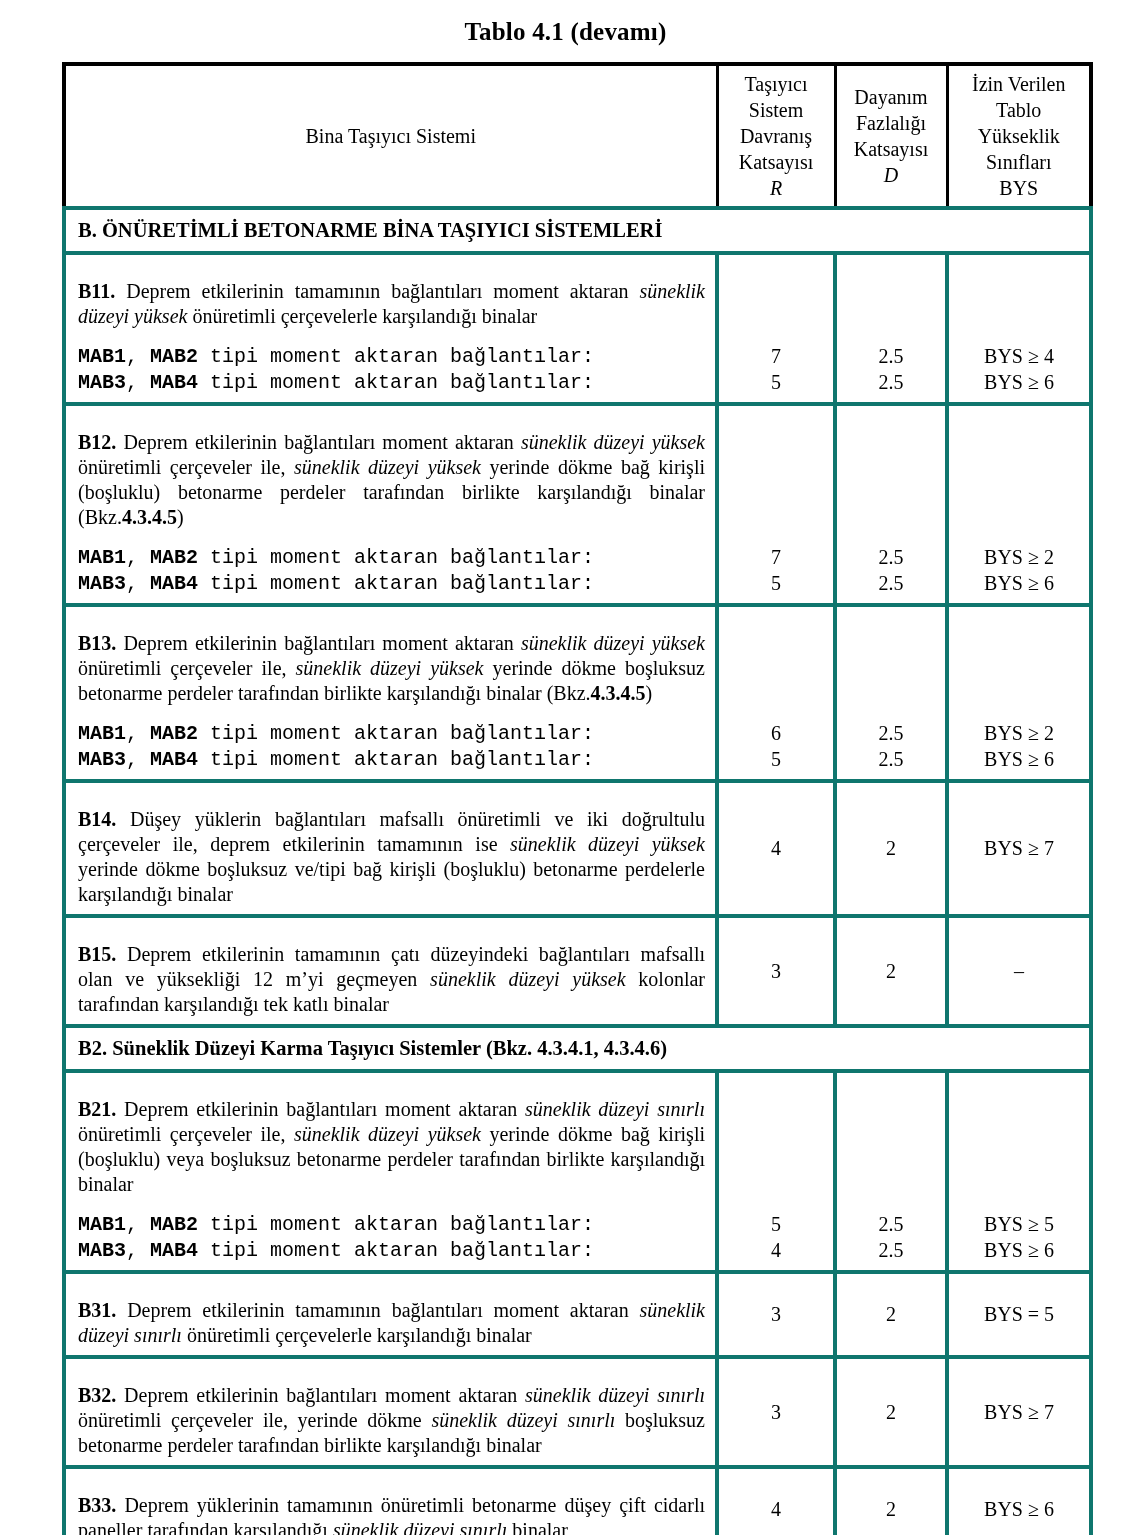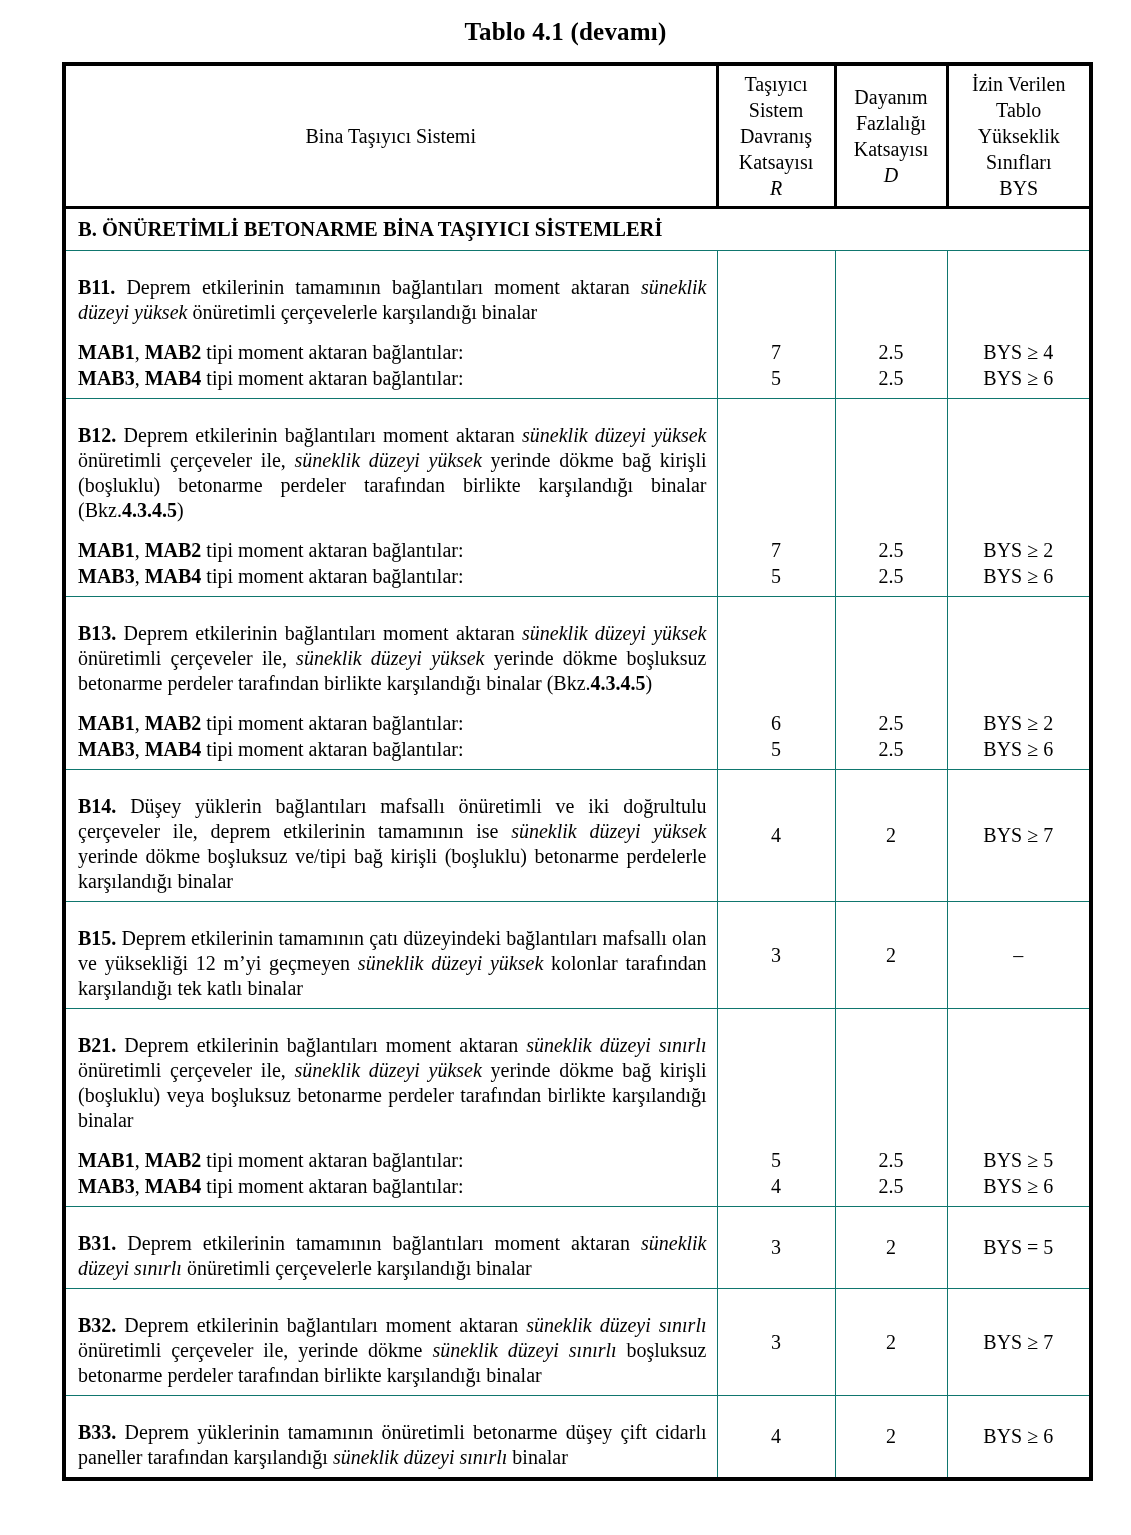--- a/index.html
+++ b/index.html
@@ -39,21 +39,21 @@
   th {
     border: 3px solid #000;
     font-weight: normal;
     font-size: 20px;
     line-height: 26px;
     text-align: center;
     vertical-align: middle;
     padding: 5px 4px;
   }
   td {
-    border: 1px solid #0f766e;
+    border: 4px solid #0f766e;
     font-size: 20px;
     vertical-align: top;
   }
   .hline { white-space: nowrap; }
   .hsym  { font-style: italic; }
 
   td.section {
     font-weight: bold;
     font-size: 20.5px;
     line-height: 26px;
@@ -62,21 +62,21 @@
   }
   td.desc {
     padding: 24px 10px 7px 12px;
   }
   .para {
     margin: 0;
     text-align: justify;
     font-size: 20px;
     line-height: 25px;
   }
-  .variants { margin-top: 15px; }
+  .variants { margin-top: 15px; font-family: Liberation Mono, monospace; }
   .mab-line {
     font-size: 20px;
     line-height: 25.5px;
     text-align: left;
   }
   td.val {
     text-align: center;
     vertical-align: middle;
     font-size: 20px;
     line-height: 25px;
@@ -207,20 +207,23 @@
         </tr>
         <tr>
           <td class="desc">
             <p class="para"><b>B15.</b><span> Deprem etkilerinin tamamının çatı düzeyindeki bağlantıları mafsallı olan ve yüksekliği 12 m’yi geçmeyen </span><i>süneklik düzeyi yüksek</i><span> kolonlar tarafından karşılandığı tek katlı binalar</span></p>
           </td>
           <td class="val">3</td>
           <td class="val">2</td>
           <td class="val">–</td>
         </tr>
         <tr>
+          <td colspan="4" class="section"><b>B2. Süneklik Düzeyi Karma Taşıyıcı Sistemler (Bkz. 4.3.4.1, 4.3.4.6)</b></td>
+        </tr>
+        <tr>
           <td class="desc">
             <p class="para"><b>B21.</b><span> Deprem etkilerinin bağlantıları moment aktaran </span><i>süneklik düzeyi sınırlı</i><span> önüretimli çerçeveler ile, </span><i>süneklik düzeyi yüksek</i><span> yerinde dökme bağ kirişli (boşluklu) veya boşluksuz betonarme perdeler tarafından birlikte karşılandığı binalar</span></p>
             <div class="variants">
               <div class="mab-line"><b>MAB1</b><span>, </span><b>MAB2</b><span> tipi moment aktaran bağlantılar:</span></div>
               <div class="mab-line"><b>MAB3</b><span>, </span><b>MAB4</b><span> tipi moment aktaran bağlantılar:</span></div>
             </div>
           </td>
           <td class="val bottom">
             <div class="val-line">5</div>
             <div class="val-line">4</div>

